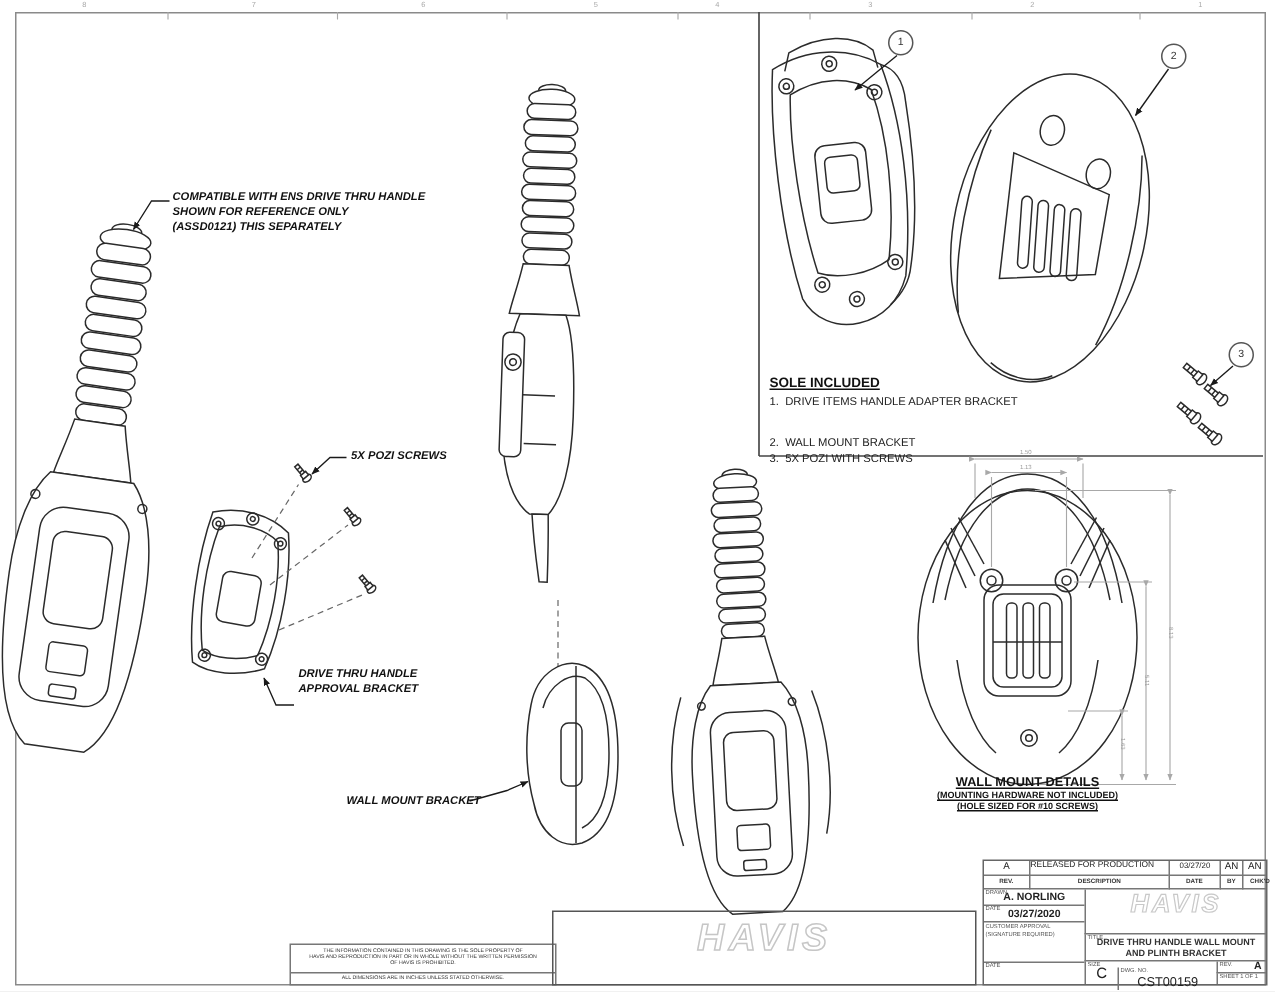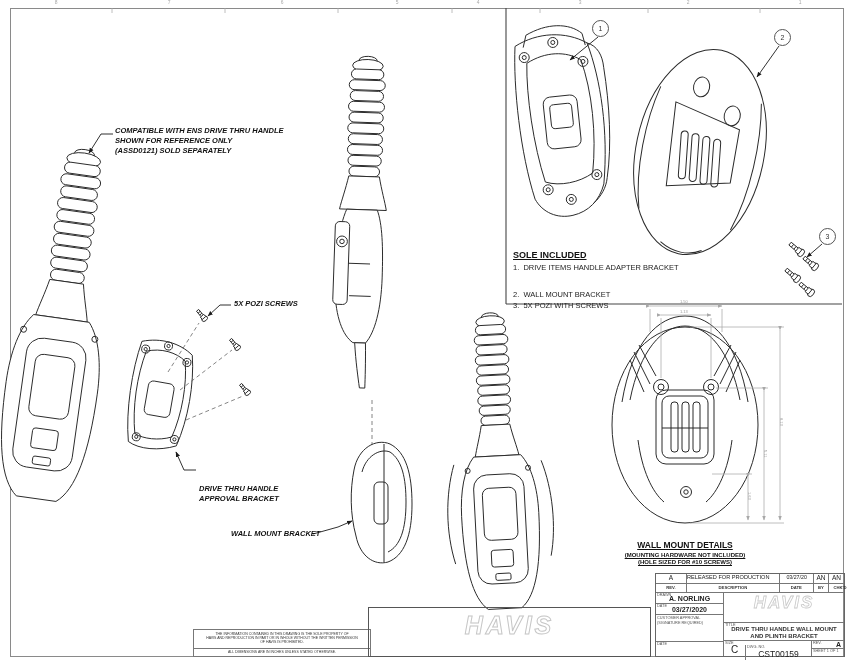--- a/index.html
+++ b/index.html
@@ -267,26 +267,26 @@
       <line class="dim" x1="716" y1="388" x2="768" y2="388"></line>
       <path class="dim" marker-start="url(#ad)" marker-end="url(#ad)" d="M 764,391 L 764,520"></path>
       <line class="dim" x1="712" y1="474" x2="752" y2="474"></line>
       <path class="dim" marker-start="url(#ad)" marker-end="url(#ad)" d="M 748,477 L 748,520"></path>
     </g>
   </svg>
 
   <div class="abs callout" style="left:115px;top:126px;">
     <div>COMPATIBLE WITH ENS DRIVE THRU HANDLE</div>
     <div>SHOWN FOR REFERENCE ONLY</div>
-    <div>(ASSD0121) SOLD SEPARATELY</div>
+    <div>(ASSD0121) THIS SEPARATELY</div>
   </div>
 
   <div class="abs callout" style="left:234px;top:299px;">5X POZI SCREWS</div>
 
-  <div class="abs callout" style="left:199px;top:484px;">
+  <div class="abs callout" style="left:199px;top:444px;">
     <div>DRIVE THRU HANDLE</div>
     <div>APPROVAL BRACKET</div>
   </div>
 
   <div class="abs callout" style="left:231px;top:529px;">WALL MOUNT BRACKET</div>
 
   <div class="abs" style="left:513px;top:250px;">
     <div class="items-head">SOLE INCLUDED</div>
     <div class="items-row" style="margin-top:3px;">
       <span>1.</span>&nbsp;&nbsp;<span>DRIVE ITEMS HANDLE ADAPTER BRACKET</span>
@@ -296,21 +296,21 @@
     </div>
     <div class="items-row" style="margin-top:2px;">
       <span>3.</span>&nbsp;&nbsp;<span>5X POZI WITH SCREWS</span>
     </div>
   </div>
 
   <div class="abs balloon" style="left:592px;top:20px;">1</div>
   <div class="abs balloon" style="left:774px;top:29px;">2</div>
   <div class="abs balloon" style="left:819px;top:228px;">3</div>
 
-  <div class="abs" style="left:595px;top:540px;width:180px;">
+  <div class="abs" style="left:595px;top:516px;width:180px;">
     <div class="wmd-head">WALL MOUNT DETAILS</div>
     <div class="wmd-note" style="margin-top:2px;">(MOUNTING HARDWARE NOT INCLUDED)</div>
     <div class="wmd-note" style="margin-top:1px;">(HOLE SIZED FOR #10 SCREWS)</div>
   </div>
 
   <div class="abs dimtxt" style="left:680px;top:299px;">1.50</div>
   <div class="abs dimtxt" style="left:680px;top:309px;">1.13</div>
   <div class="abs dimtxt" style="left:783px;top:418px;transform:rotate(90deg) scale(.5);">8.13</div>
   <div class="abs dimtxt" style="left:767px;top:450px;transform:rotate(90deg) scale(.5);">5.11</div>
   <div class="abs dimtxt" style="left:751px;top:492px;transform:rotate(90deg) scale(.5);">1.63</div>

